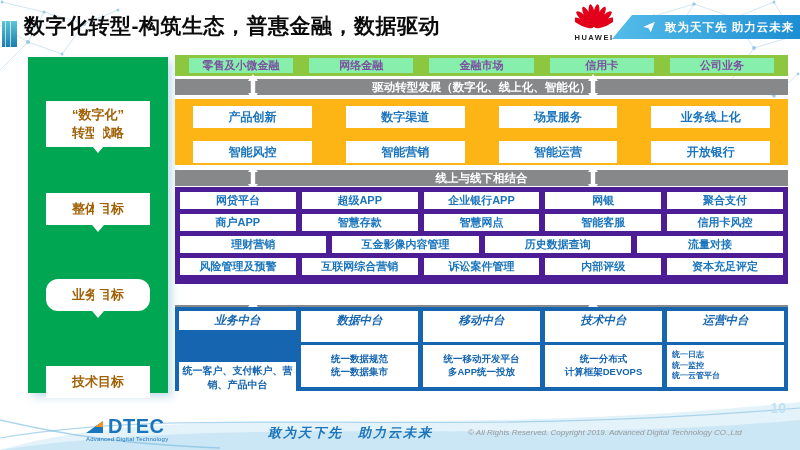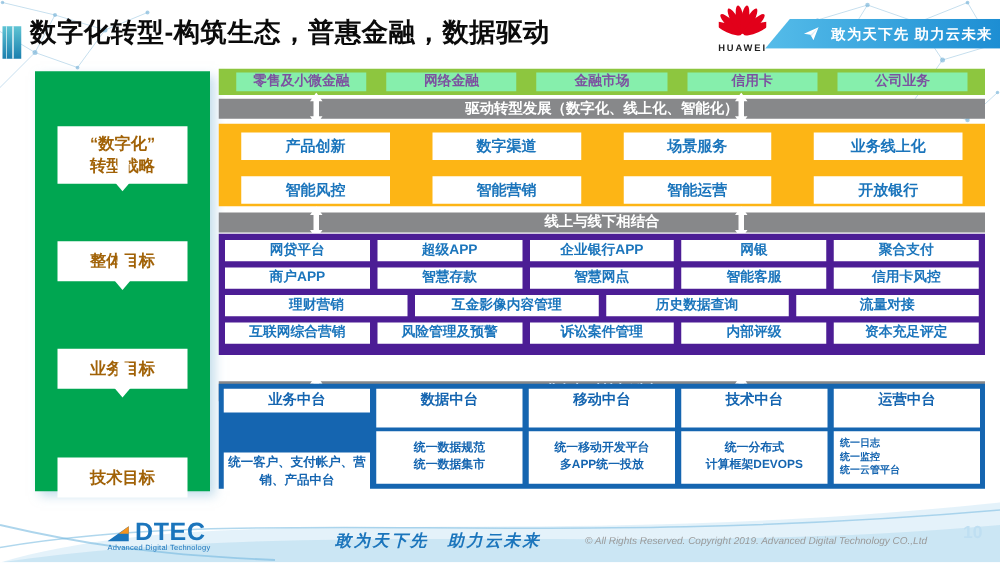--- a/index.html
+++ b/index.html
@@ -51,35 +51,35 @@
   
   .blue{position:absolute;left:175px;top:187px;width:613px;height:97px;background:#4c1d95;
         box-sizing:border-box;padding:5px 5px;}
   .b-row{display:flex;gap:6px;margin-bottom:5px;}
   .b-box{flex:1;background:#fff;height:17px;line-height:17px;text-align:center;color:#1B75BC;
          font-weight:bold;font-size:11px;overflow:hidden;}
   
   .plat{position:absolute;left:175px;top:307px;width:613px;height:84px;background:#1565B0;
         box-sizing:border-box;padding:4px;display:flex;gap:5px;}
   .p-col{flex:1;display:flex;flex-direction:column;gap:3px;}
-  .p-head{background:#fff;color:#1565B0;font-weight:bold;font-size:11.5px;height:31px;line-height:19px;text-align:center;}
+  .p-head{background:#fff;color:#1565B0;font-weight:bold;font-size:11.5px;height:31px;line-height:19px;text-align:center;font-style:italic;}
   .p-body{flex:1;background:#fff;color:#1565B0;font-weight:bold;font-size:9.5px;display:flex;
           align-items:center;justify-content:center;text-align:center;white-space:pre-line;
           line-height:1.35;padding:2px 3px;box-sizing:border-box;}
   .p-col:nth-child(1) .p-body{text-align:center;font-size:10px;margin-top:29px;}
   .p-col:nth-child(5) .p-body{text-align:left;font-size:8px;justify-content:flex-start;padding-left:5px;}
   
   .adtec{position:absolute;left:86px;top:417px;}
   .adtec-row{display:flex;align-items:flex-end;}
   .adtec-word{font-size:20px;font-weight:bold;color:#1B75BC;letter-spacing:.5px;line-height:18px;}
   .adtec-sub{font-size:6px;color:#1B75BC;margin-top:1px;letter-spacing:.2px;}
   .footer-slogan{position:absolute;left:268px;top:424px;font-size:13px;font-weight:bold;font-style:italic;
                  color:#1B75BC;letter-spacing:2px;}
   .copyright{position:absolute;left:468px;top:428px;font-size:8px;font-style:italic;color:#9a9a9a;}
-  .page-num{position:absolute;right:14px;top:417px;font-size:14px;font-weight:bold;color:#BFDFF2;}
+  .page-num{position:absolute;right:14px;top:400px;font-size:14px;font-weight:bold;color:#BFDFF2;}
 </style>
 </head>
 <body>
 
 <div class="slide">
 
   <svg class="net net-tl" width="140" height="105">
     <g stroke="#8FC0DE" stroke-width="0.8" opacity="0.5" fill="none">
       <line x1="6" y1="78" x2="36" y2="48"></line>
         <line x1="36" y1="48" x2="70" y2="60"></line>
@@ -166,21 +166,21 @@
 转型战略</div>
     <div class="sb-arrow" style="top:68px;">
         <div class="stem"></div>
         <div class="head"></div>
       </div>
     <div class="sb-box" style="top:104px;height:32px;">整体目标</div>
     <div class="sb-arrow" style="top:147px;">
         <div class="stem"></div>
         <div class="head"></div>
       </div>
-    <div class="sb-box" style="top:190px;height:32px;">业务目标</div>
+    <div class="sb-box" style="top:190px;height:32px;border-radius:12px;">业务目标</div>
     <div class="sb-arrow" style="top:233px;">
         <div class="stem"></div>
         <div class="head"></div>
       </div>
     <div class="sb-box" style="top:277px;height:32px;">技术目标</div>
   </div>
 
   <div class="green-band">
     <div class="gb-box">零售及小微金融</div>
     <div class="gb-box">网络金融</div>
@@ -239,22 +239,22 @@
       <div class="b-box">智能客服</div>
       <div class="b-box">信用卡风控</div>
     </div>
     <div class="b-row">
       <div class="b-box">理财营销</div>
       <div class="b-box">互金影像内容管理</div>
       <div class="b-box">历史数据查询</div>
       <div class="b-box">流量对接</div>
     </div>
     <div class="b-row">
+      <div class="b-box">风险管理及预警</div>
       <div class="b-box">互联网综合营销</div>
-      <div class="b-box">风险管理及预警</div>
       <div class="b-box">诉讼案件管理</div>
       <div class="b-box">内部评级</div>
       <div class="b-box">资本充足评定</div>
     </div>
   </div>
 
   <div class="gray-bar" style="top:305px;">
     <span>业务与科技相融合</span>
     <svg class="updown u1" viewBox="0 0 12 26">
         <path d="M6 0 L11 7 H8.2 V19 H11 L6 26 L1 19 H3.8 V7 H1 Z" fill="#fff"></path>

